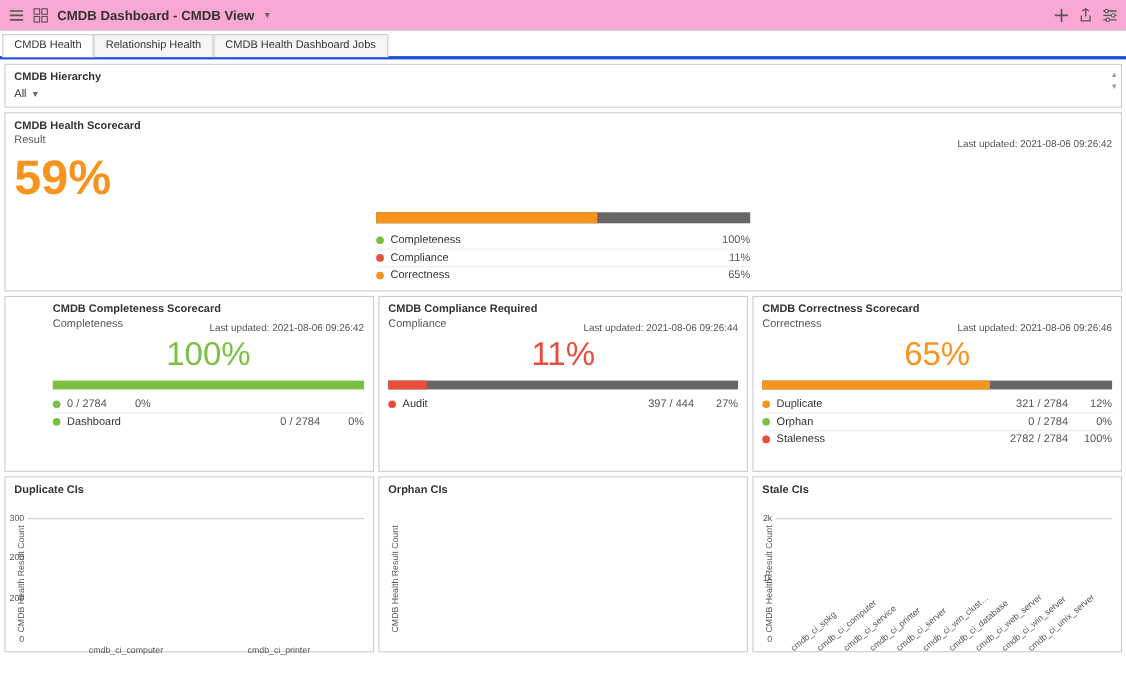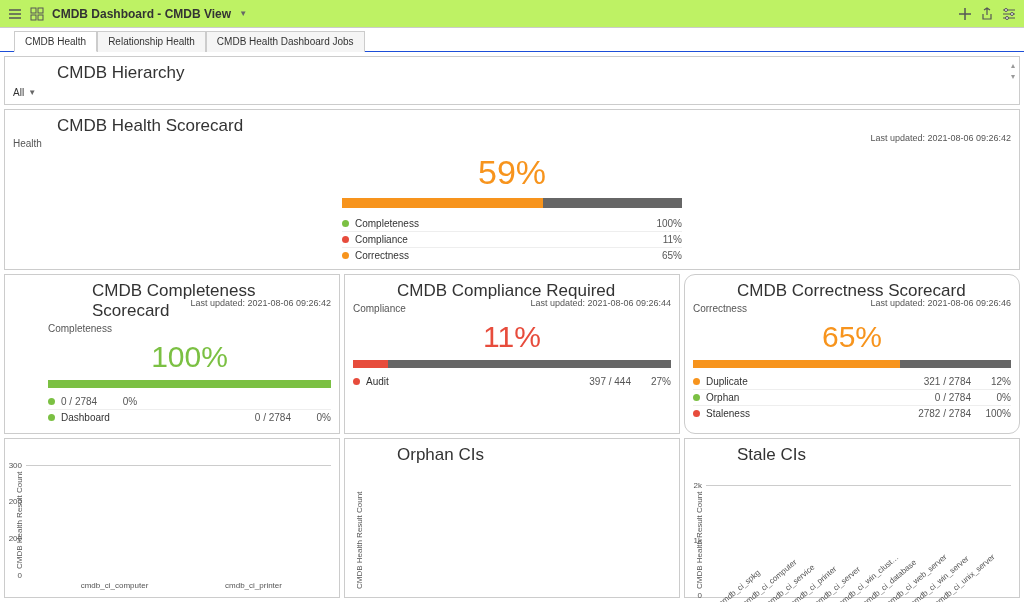--- a/index.html
+++ b/index.html
@@ -1,34 +1,34 @@
 <!DOCTYPE html>
 <html><head>
 <meta charset="utf-8">
 <style>
 * { margin: 0; padding: 0; box-sizing: border-box; font-family: Arial, Helvetica, sans-serif; }
 body { background: #fff; font-size: 11px; color: #333; width: 1024px; }
-.topbar { height: 28px; background: #bef264; border-bottom: 1px solid #ccc; display: flex; align-items: center; padding: 0 8px; gap: 8px; justify-content: center; }
+.topbar { height: 28px; background: #f9a8d4; border-bottom: 1px solid #ccc; display: flex; align-items: center; padding: 0 8px; gap: 8px; justify-content: center; }
 .topbar .left { display: flex; align-items: center; gap: 8px; }
 .topbar .title { font-weight: bold; font-size: 12px; }
 .topbar .spacer { flex: 1; }
 .topbar .icon { width: 14px; height: 14px; display: inline-flex; align-items: center; justify-content: center; cursor: pointer; color: #555; font-size: 14px; }
-.tabs { display: flex; border-bottom: 1px solid #1d4ed8; padding-left: 14px; padding-top: 2px; gap: 0; }
+.tabs { display: flex; border-bottom: 3px solid #1d4ed8; padding-left: 2px; padding-top: 2px; gap: 0; }
 .tab { padding: 4px 10px; font-size: 10px; border: 1px solid #ccc; border-bottom: none; background: #f5f5f5; cursor: pointer; position: relative; top: 1px; }
 .tab.active { background: #fff; border-bottom: 1px solid #fff; }
 .content { padding: 4px; display: grid; grid-template-columns: 1fr 1fr 1fr; gap: 4px; }
 .panel { border: 1px solid #ccc; padding: 6px 8px; position: relative; }
 .panel.full { grid-column: 1 / span 3; }
-.panel-title { font-weight: normal; font-size: 17px; margin-bottom: 2px; margin-left: 44px; }
+.panel-title { font-weight: bold; font-size: 10px; margin-bottom: 2px; }
 .panel-sub { font-size: 10px; color: #555; }
 .panel-updated { position: absolute; right: 8px; top: 23px; font-size: 9px; color: #555; text-align: right; }
 .hierarchy-panel { position: relative; }
 .hierarchy-sel { font-size: 10px; color: #333; margin-top: 4px; display: flex; align-items: center; gap: 4px; }
 .updown { position: absolute; right: 4px; top: 4px; display: flex; flex-direction: column; font-size: 8px; color: #999; gap: 2px; }
-.big-pct { font-size: 34px; font-weight: 400; text-align: center; margin: 4px 0 6px 0; }
+.big-pct { font-size: 44px; font-weight: 700; margin: 4px 0 6px 0; }
 .big-bar-wrap { width: 340px; margin: 0 auto 8px auto; }
 .big-bar { height: 10px; background: #666; display: flex; }
 .big-bar .fill-orange { background: #f7941d; height: 100%; }
 .metrics { width: 340px; margin: 0 auto; }
 .metric-row { display: flex; align-items: center; border-bottom: 1px solid #eee; padding: 2px 0; font-size: 10px; }
 .metric-row:last-child { border-bottom: none; }
 .dot { width: 7px; height: 7px; border-radius: 50%; margin-right: 6px; flex-shrink: 0; }
 .dot.green { background: #7bc043; }
 .dot.red { background: #e74c3c; }
 .dot.orange { background: #f7941d; }
@@ -123,21 +123,21 @@
       <span class="dropdown-arrow">▼</span>
     </div>
     <div class="updown">
       <span>▴</span>
       <span>▾</span>
     </div>
   </div>
 
   <div class="panel full">
     <div class="panel-title">CMDB Health Scorecard</div>
-    <div class="panel-sub">Health</div>
+    <div class="panel-sub">Result</div>
     <div class="panel-updated">Last updated: 2021-08-06 09:26:42</div>
     <div class="big-pct color-59">59%</div>
     <div class="big-bar-wrap">
       <div class="big-bar">
         <div class="fill-orange" style="width:59%"></div>
       </div>
     </div>
     <div class="metrics">
       <div class="metric-row">
         <span class="dot green"></span>
@@ -191,21 +191,21 @@
     <div class="card-rows">
       <div class="card-row">
         <span class="dot red"></span>
         <span class="name">Audit</span>
         <span class="frac">397 / 444</span>
         <span class="pct">27%</span>
       </div>
     </div>
   </div>
 
-  <div class="panel" style="min-height:160px;border-radius:11px;">
+  <div class="panel" style="min-height:160px;">
     <div class="panel-title">CMDB Correctness Scorecard</div>
     <div class="panel-sub">Correctness</div>
     <div class="panel-updated">Last updated: 2021-08-06 09:26:46</div>
     <div class="card-pct color-65">65%</div>
     <div class="card-bar">
         <div class="fill fill-orange" style="width:65%"></div>
       </div>
     <div class="card-rows">
       <div class="card-row">
         <span class="dot orange"></span>
@@ -222,20 +222,21 @@
       <div class="card-row">
         <span class="dot red"></span>
         <span class="name">Staleness</span>
         <span class="frac">2782 / 2784</span>
         <span class="pct">100%</span>
       </div>
     </div>
   </div>
 
   <div class="panel chart-panel">
+    <div class="panel-title">Duplicate CIs</div>
     <div class="chart-body">
       <div class="ylabel">CMDB Health Result Count</div>
       <div style="position:relative; flex:1;">
         <div class="yticks">
           <span class="yt" style="top:0%">300</span>
           <span class="yt" style="top:33%">200</span>
           <span class="yt" style="top:66%">200</span>
           <span class="yt" style="top:100%">0</span>
         </div>
         <div class="chart-area">

